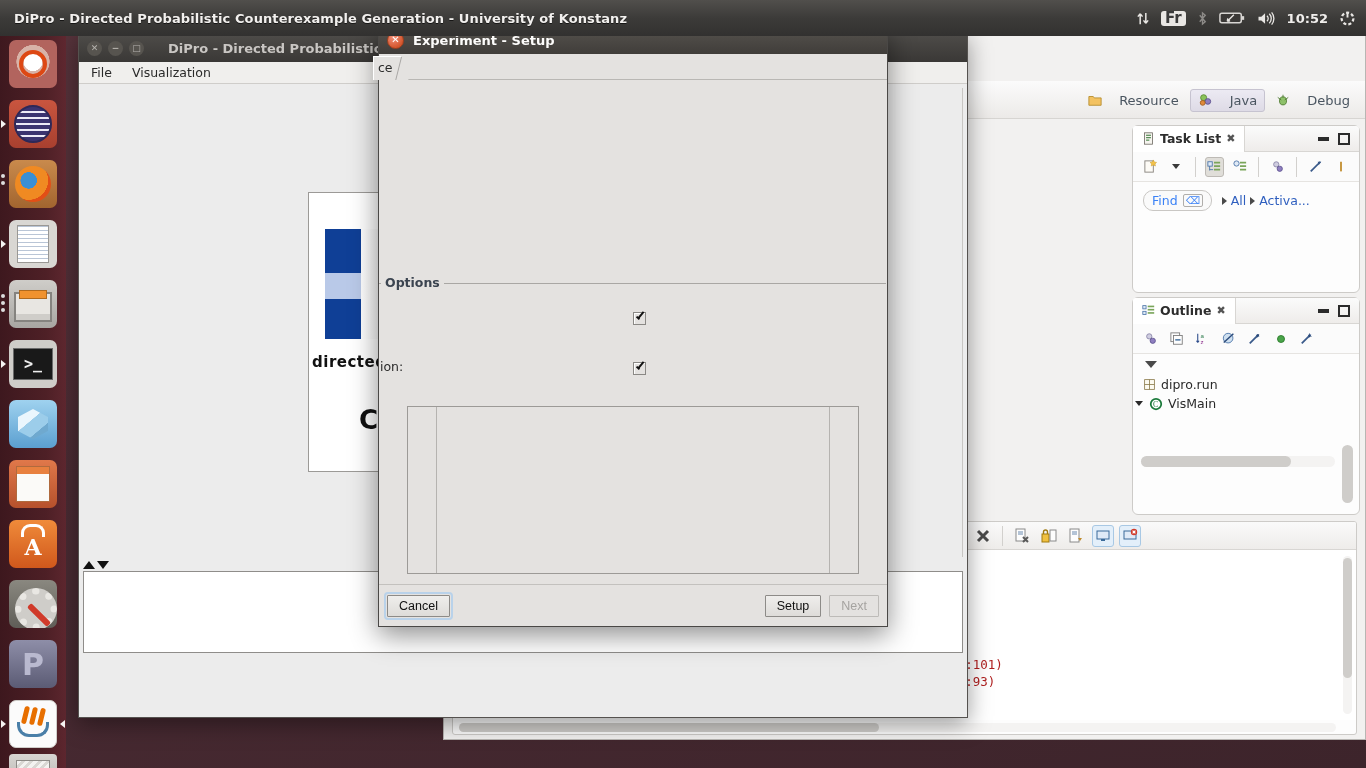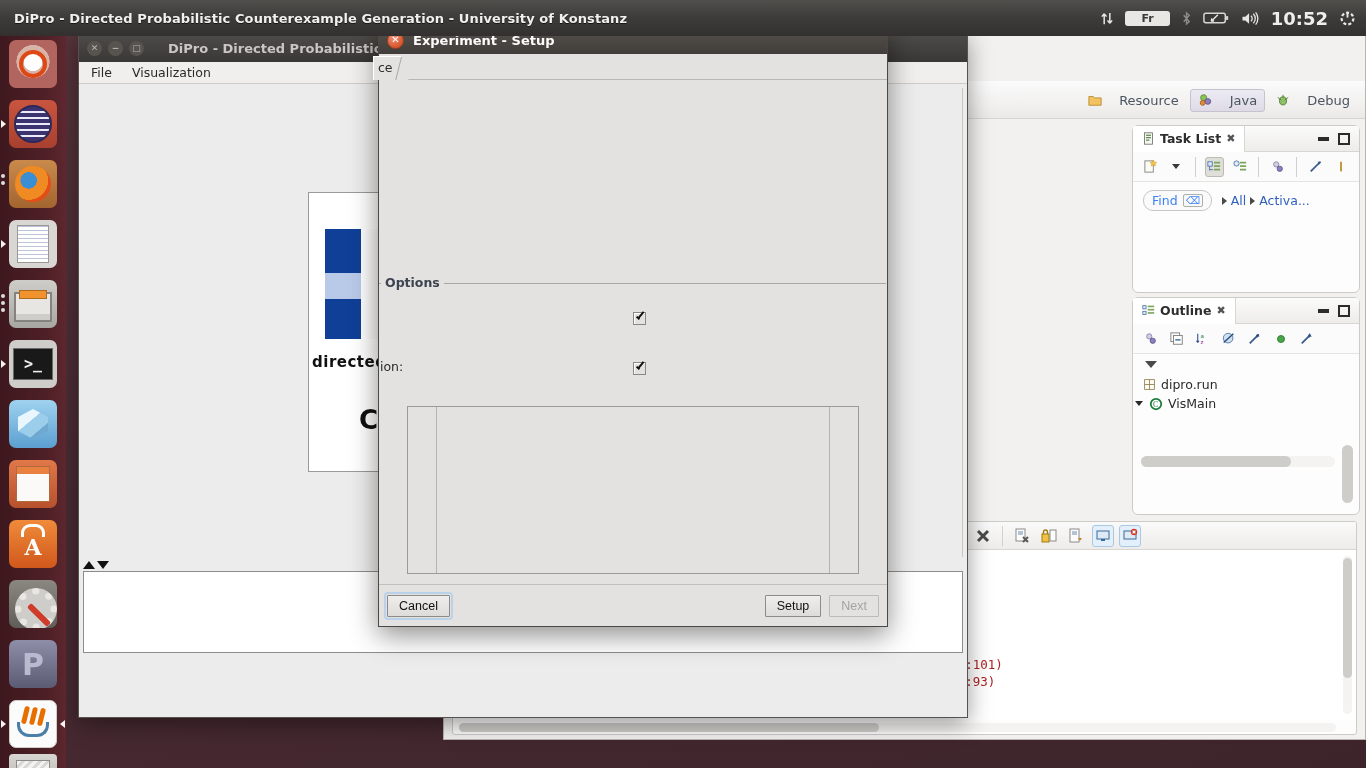--- a/index.html
+++ b/index.html
@@ -22,23 +22,23 @@
     position: absolute; top: 0; left: 0; width: 1366px; height: 36px;
     background: linear-gradient(180deg, #514f4c 0%, #3c3b39 50%, #323130 100%);
     color: #f2f0ee; display: flex; align-items: center;
     font-size: 13px; font-weight: bold; z-index: 60;
   }
   .top-panel .wtitle { margin-left: 14px; letter-spacing: 0.1px; text-shadow: 0 1px 0 rgba(0,0,0,.6); }
   .tray { margin-left: auto; display: flex; align-items: center; gap: 11px; padding-right: 10px; }
   .tray .ti { display: inline-flex; align-items: center; justify-content: center; color: #e8e6e3; }
   .tray .kb {
     background: #e9e7e4; color: #3a3a3a; border-radius: 3px;
-    font-size: 11px; font-weight: bold; padding: 1px 16px; line-height: 13px;
-  }
-  .tray .clock { font-size: 18px; font-weight: bold; color: #f0eeec; }
+    font-size: 15px; font-weight: bold; padding: 1px 4px; line-height: 13px;
+  }
+  .tray .clock { font-size: 13px; font-weight: bold; color: #f0eeec; }
 
   
   .launcher {
     position: absolute; top: 28px; left: 0; width: 66px; height: 740px;
     background: linear-gradient(90deg, rgba(60,22,28,.92) 0%, rgba(78,30,36,.88) 70%, rgba(96,38,46,.88) 100%);
     z-index: 55; padding-top: 6px;
   }
   .launcher-item {
     position: relative; width: 66px; height: 60px;
     display: flex; align-items: center; justify-content: center;

